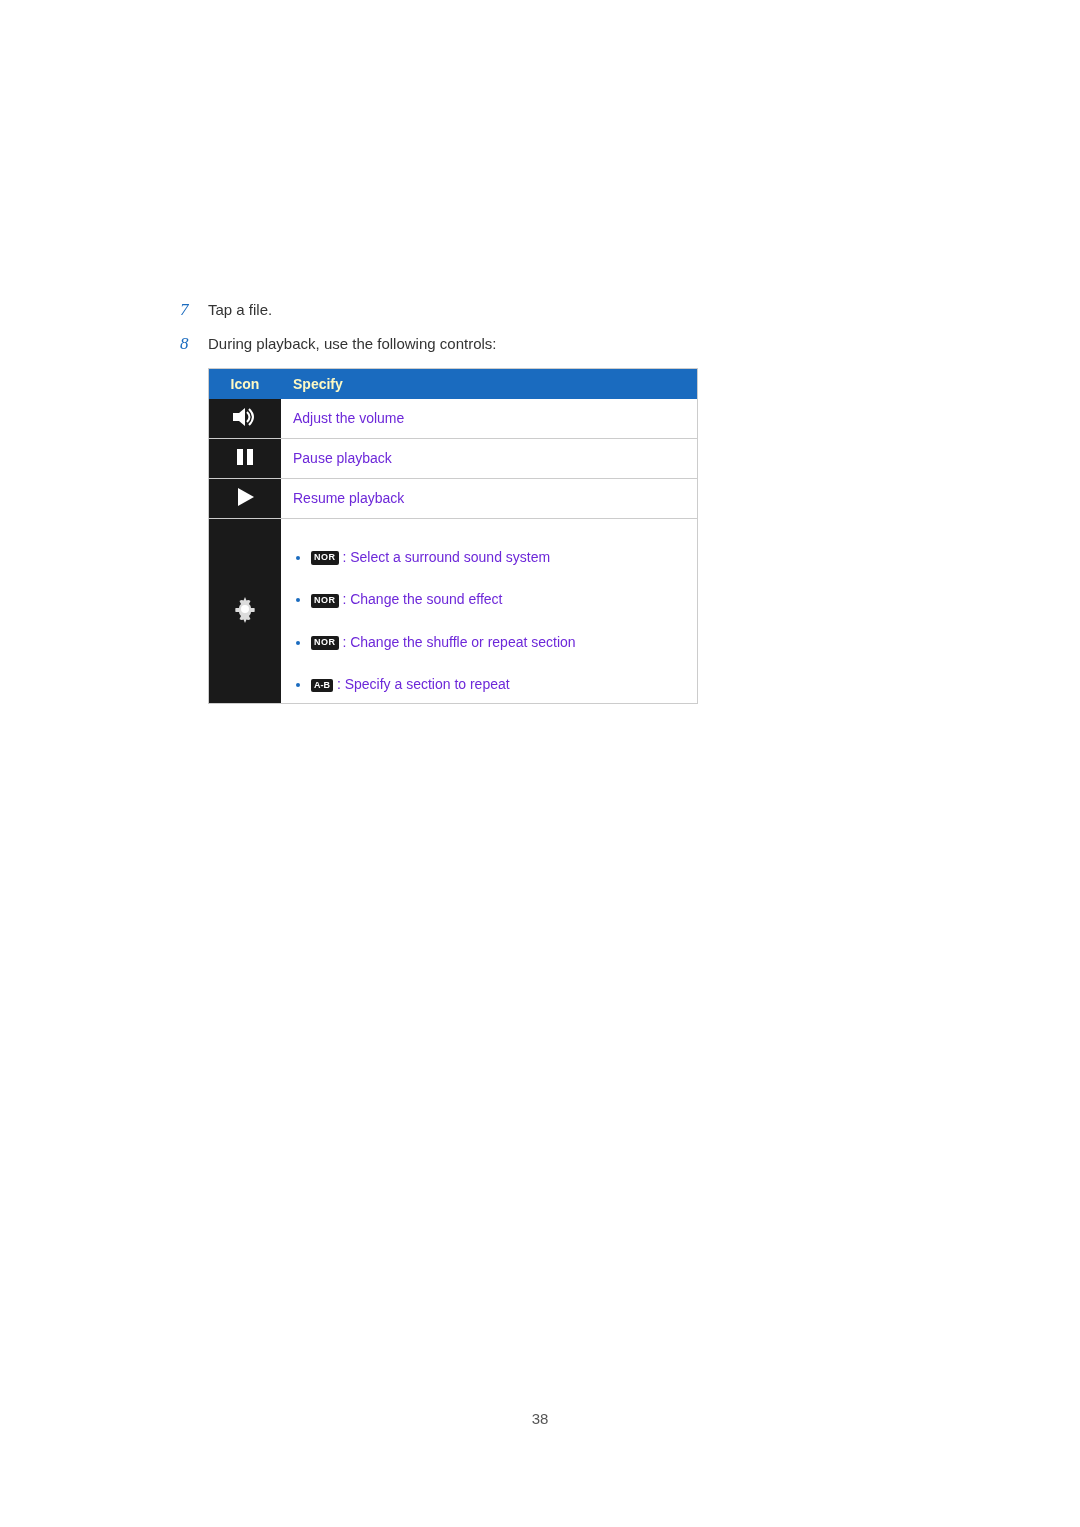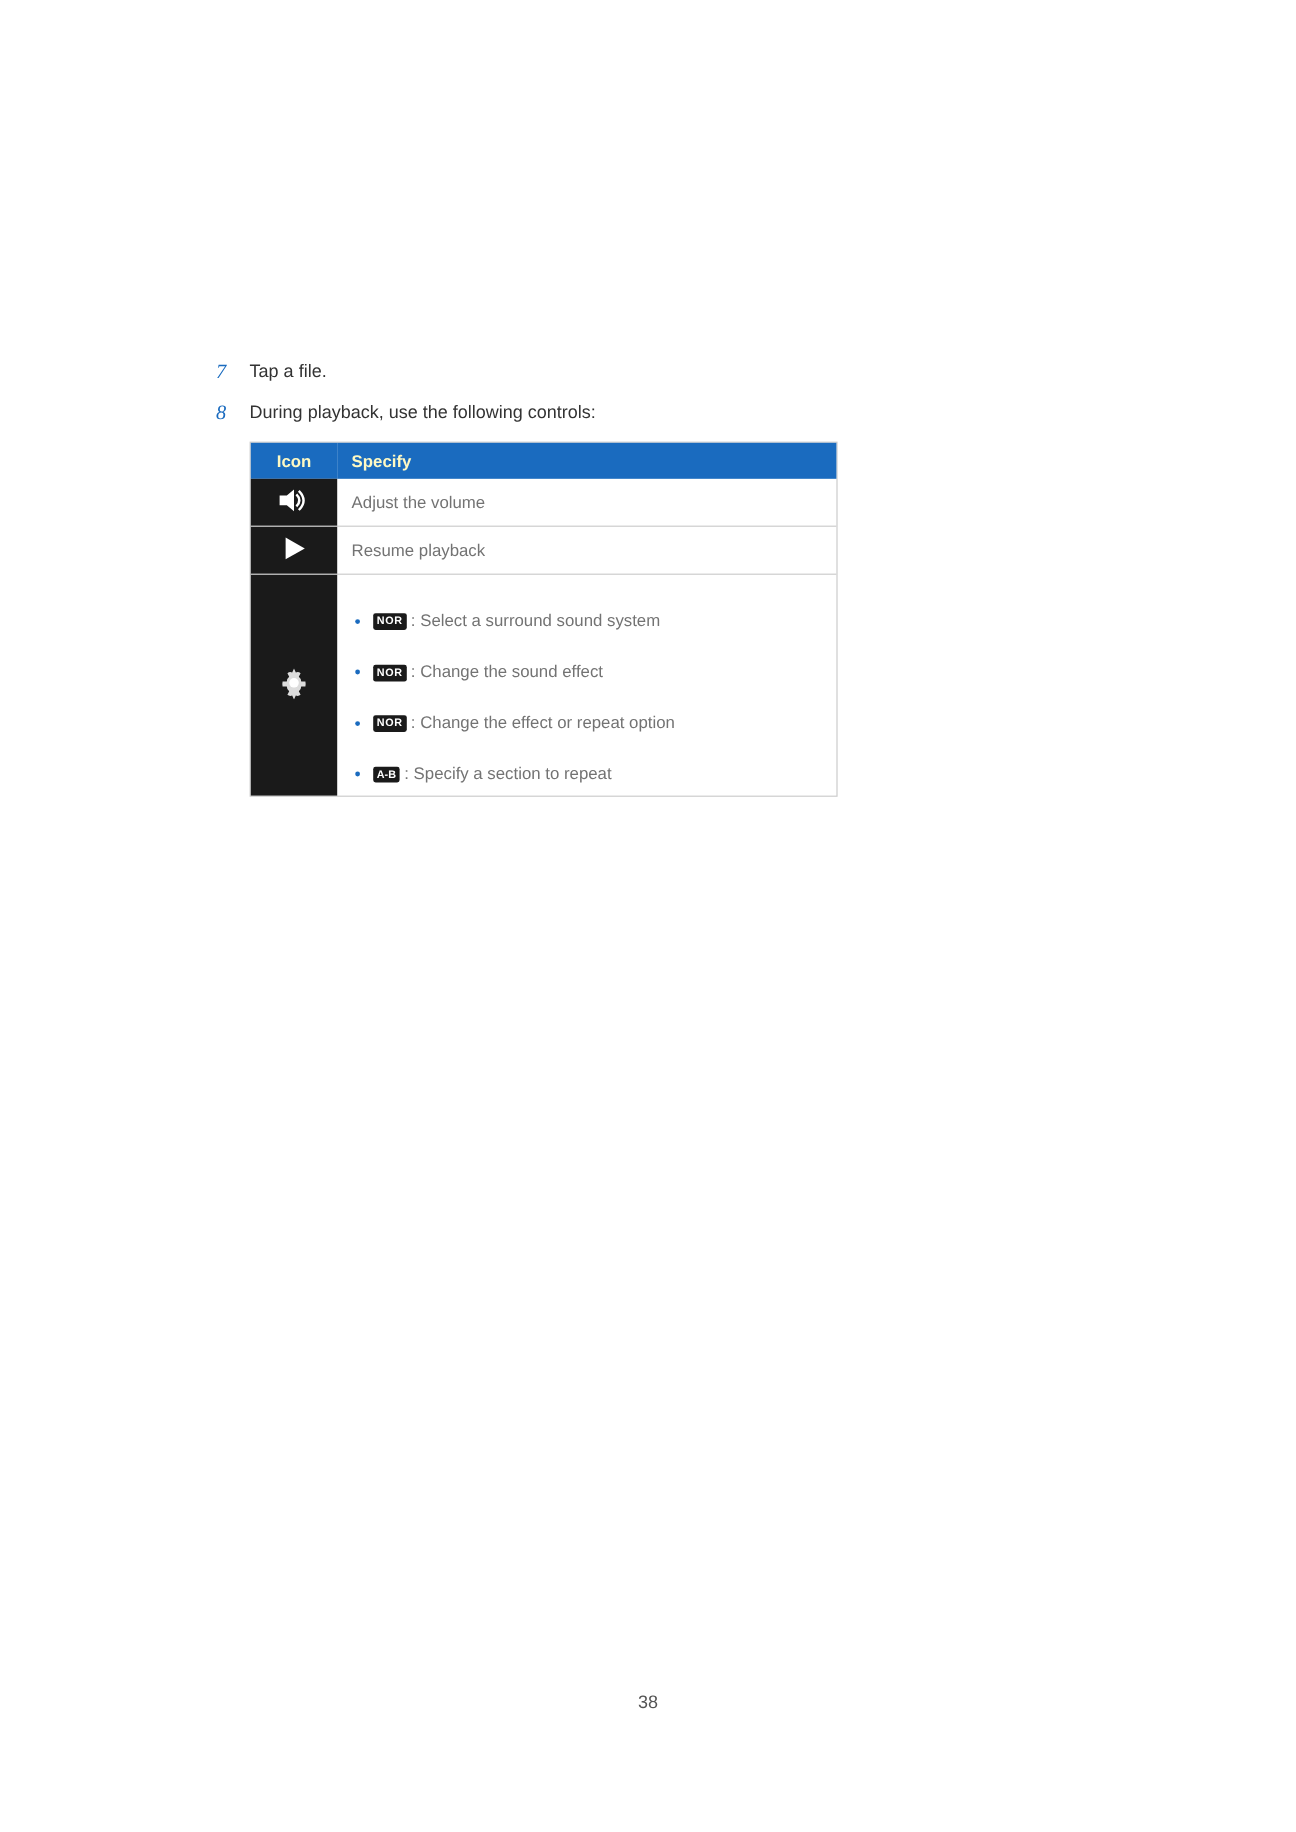--- a/index.html
+++ b/index.html
@@ -86,21 +86,21 @@
     }
 
     tbody td.icon-cell {
       background-color: #1a1a1a;
       text-align: center;
       width: 72px;
       vertical-align: middle;
     }
 
     .func-text {
-      color: #737373;
+      color: #6d28d9;
       font-size: 14px;
       line-height: 1.5;
     }
 
     .bullet-list {
       list-style: disc;
       padding-left: 18px;
     }
 
     .bullet-list li {
@@ -188,20 +188,33 @@
                 <path d="M18,3 Q26,11 18,19" fill="none" stroke="white" stroke-width="2"></path>
               </svg>
             </span>
           </td>
           <td>
             <span class="func-text">Adjust the volume</span>
           </td>
         </tr>
 
 
+        <tr>
+          <td class="icon-cell">
+            <span class="pause-icon">
+              <svg width="22" height="22" viewBox="0 0 22 22">
+                <rect x="3" y="3" width="6" height="16" fill="white"></rect>
+                <rect x="13" y="3" width="6" height="16" fill="white"></rect>
+              </svg>
+            </span>
+          </td>
+          <td>
+            <span class="func-text">Pause playback</span>
+          </td>
+        </tr>
 
         <tr>
           <td class="icon-cell">
             <span class="play-icon">
               <svg width="22" height="22" viewBox="0 0 22 22">
                 <polygon points="4,2 4,20 20,11" fill="white"></polygon>
               </svg>
             </span>
           </td>
           <td>
@@ -225,21 +238,21 @@
               <li>
                 <span class="badge">NOR</span>
                 <span class="func-text">: Select a surround sound system</span>
               </li>
               <li>
                 <span class="badge">NOR</span>
                 <span class="func-text">: Change the sound effect</span>
               </li>
               <li>
                 <span class="badge">NOR</span>
-                <span class="func-text">: Change the effect or repeat option</span>
+                <span class="func-text">: Change the shuffle or repeat section</span>
               </li>
               <li>
                 <span class="badge-ab">A-B</span>
                 <span class="func-text">: Specify a section to repeat</span>
               </li>
             </ul>
           </td>
         </tr>
 
       </tbody>

